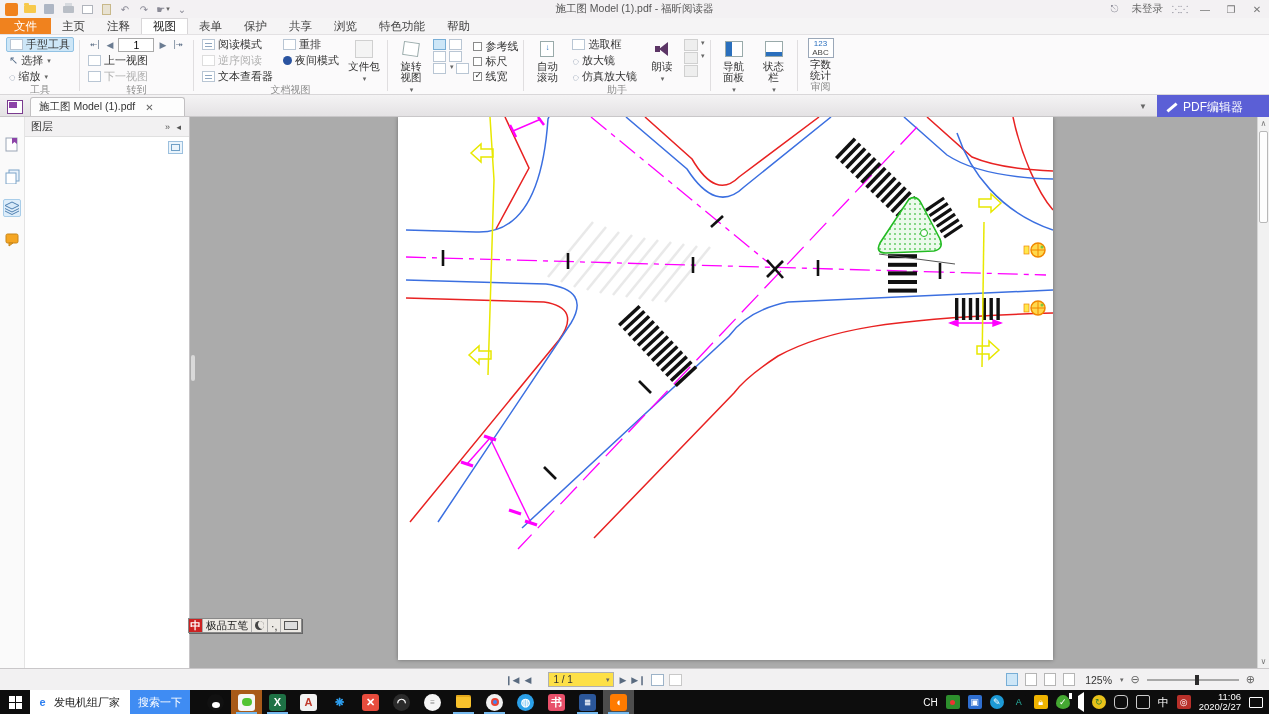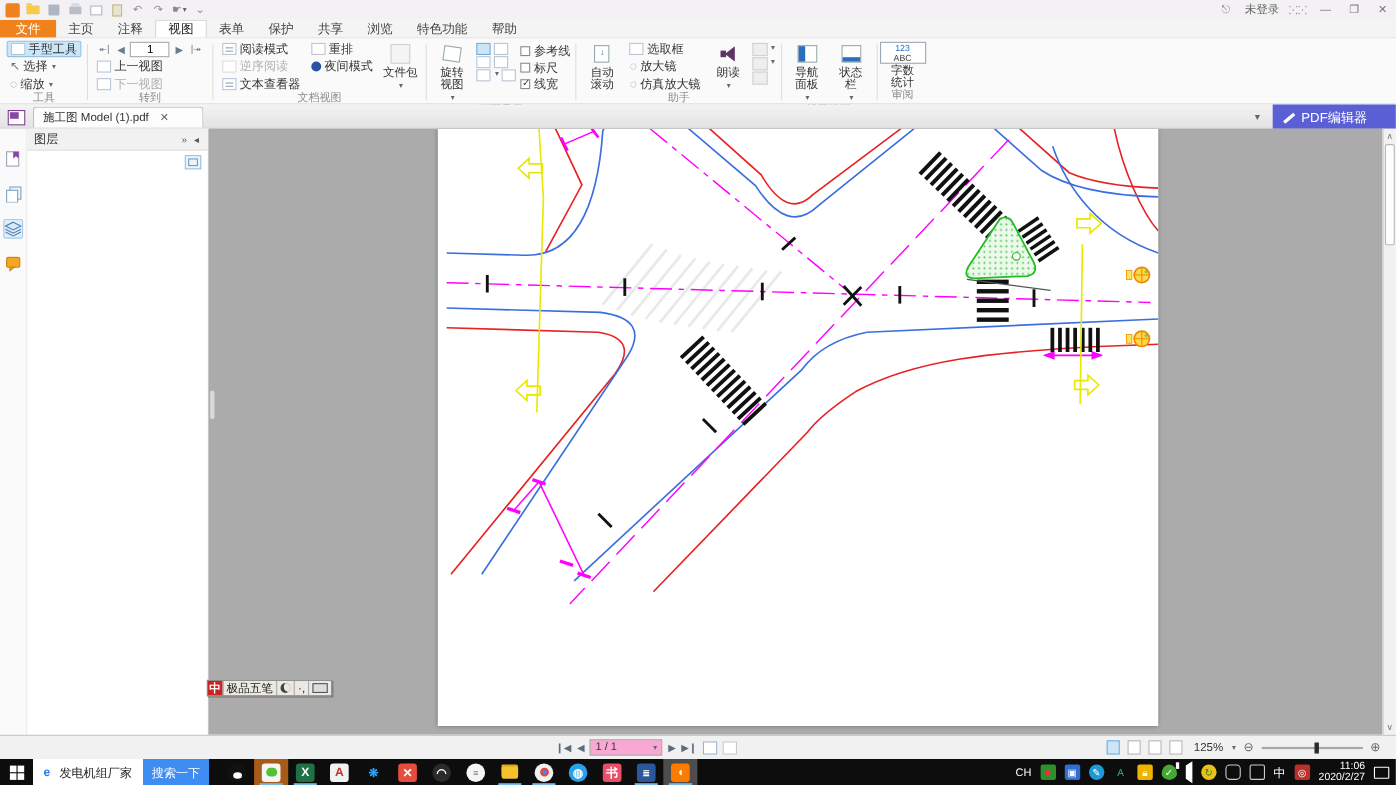--- a/index.html
+++ b/index.html
@@ -47,21 +47,21 @@
   .cb{width:9px;height:9px;border:1px solid #8a8a8a;background:#fff;display:inline-block;position:relative;}
   .cb.checked:before{content:"✓";position:absolute;top:-3px;left:0px;font-size:9px;color:#333;}
   .cbrow{display:flex;align-items:center;gap:3px;height:14px;font-size:11px;}
   .mini{width:13px;height:11px;border:1px solid #b9c6d4;background:#fff;position:relative;display:inline-block;}
   .mini i{position:absolute;left:2px;right:2px;height:1px;background:#8fa6c0;}
   .mini.sel{background:#cde6f7;border-color:#78aed6;}
   .gray-ic{width:14px;height:12px;border:1px solid #d0d0d0;background:#eee;}
   .sp-ic{position:relative;width:16px;height:14px;}
   .sp-ic .sq{position:absolute;left:1px;top:4px;width:5px;height:6px;background:#5c3566;}
   .sp-ic .tri{position:absolute;left:5px;top:0;width:0;height:0;border-top:7px solid transparent;border-bottom:7px solid transparent;border-right:9px solid #5c3566;}
-  .badge123{width:42px;height:20px;border:1px solid #9aa7b8;background:#fff;font-size:8px;line-height:9px;text-align:center;color:#444;}
+  .badge123{width:26px;height:20px;border:1px solid #9aa7b8;background:#fff;font-size:8px;line-height:9px;text-align:center;color:#444;}
   .badge123 .b{color:#2a6fbd;}
 
   
   .tabbar{height:22px;background:linear-gradient(#f4f3f4,#e4e2e4);display:flex;align-items:flex-end;position:relative;border-bottom:1px solid #c9c7c9;}
   .home-ic{width:18px;height:16px;margin:0 6px 1px 6px;position:relative;}
   .home-ic:before{content:"";position:absolute;inset:1px;background:#fff;border:1px solid #7a3b8f;}
   .home-ic:after{content:"";position:absolute;left:3px;top:3px;right:7px;bottom:7px;background:#8d44a8;}
   .doctab{height:19px;background:#fdfdfd;border:1px solid #c2c0c2;border-bottom:none;border-radius:3px 3px 0 0;display:flex;align-items:center;padding:0 8px;gap:10px;font-size:10.5px;color:#333;min-width:155px;}
   .doctab .x{color:#666;font-size:10px;}
   .tab-right{position:absolute;right:0;top:0;height:22px;display:flex;align-items:center;}
@@ -91,21 +91,21 @@
   .imebar{position:absolute;left:188px;bottom:35px;height:15px;display:flex;align-items:stretch;border:1px solid #888;background:#ece9e4;box-shadow:1px 1px 0 #666;z-index:5;}
   .imebar .seg{display:flex;align-items:center;padding:0 3px;border-right:1px solid #aaa;font-size:10.5px;color:#222;}
   .imebar .zh{background:#cc2222;color:#fff;font-weight:bold;width:14px;justify-content:center;}
   .moon{width:9px;height:9px;border-radius:50%;background:#444;position:relative;overflow:hidden;}
   .moon:before{content:"";position:absolute;left:3px;top:-1px;width:9px;height:9px;border-radius:50%;background:#ece9e4;}
   .kbd-ic{width:14px;height:9px;border:1px solid #555;background:#ddd;}
 
   
   .statusbar{height:22px;background:#f2f1f2;border-top:1px solid #c9c7c9;position:relative;display:flex;align-items:center;}
   .sb-center{position:absolute;left:505px;display:flex;align-items:center;gap:5px;color:#5a6b80;}
-  .sb-pagebox{width:66px;height:15px;border:1px solid #b0b0b0;background:#f9a8d4;display:flex;align-items:center;padding:0 4px;font-size:10px;color:#333;}
+  .sb-pagebox{width:66px;height:15px;border:1px solid #b0b0b0;background:#fde047;display:flex;align-items:center;padding:0 4px;font-size:10px;color:#333;margin-left:12px;}
   .sb-pagebox .caret{margin-left:auto;}
   .sb-viewic{width:13px;height:12px;border:1px solid #9db3c8;background:#fff;position:relative;}
   .sb-viewic.dim{border-color:#c8c8c8;}
   .sb-right{position:absolute;right:14px;display:flex;align-items:center;gap:7px;}
   .lay-ic{width:12px;height:13px;border:1px solid #b5b5b5;background:#fff;display:inline-block;}
   .lay-ic.active{background:#cde6f7;border-color:#78aed6;}
   .zoomtxt{font-size:10.5px;color:#333;min-width:30px;text-align:right;}
   .slider{width:92px;height:2px;background:#a8a8a8;position:relative;}
   .slider .knob{position:absolute;left:52%;top:-4px;width:4px;height:10px;background:#2b2b2b;}
   .circbtn{font-size:11px;color:#666;}
@@ -152,20 +152,21 @@
         <span class="pic-ic"></span>
       </span>
     <span class="qicon">
         <span class="paste-ic"></span>
       </span>
     <span class="qicon">↶</span>
     <span class="qicon">↷</span>
     <span class="qicon">☛<span class="caret">▾</span></span>
     <span class="qicon">⌄</span>
   </div>
+  <div class="title-center">施工图 Model (1).pdf - 福昕阅读器</div>
   <div class="tb-right">
     <span class="qicon">⎋</span>
     <span class="txt">未登录</span>
     <span class="qicon">⁙⁙</span>
     <span class="winbtn">—</span>
     <span class="winbtn">❐</span>
     <span class="winbtn">✕</span>
   </div>
 </div>
 

